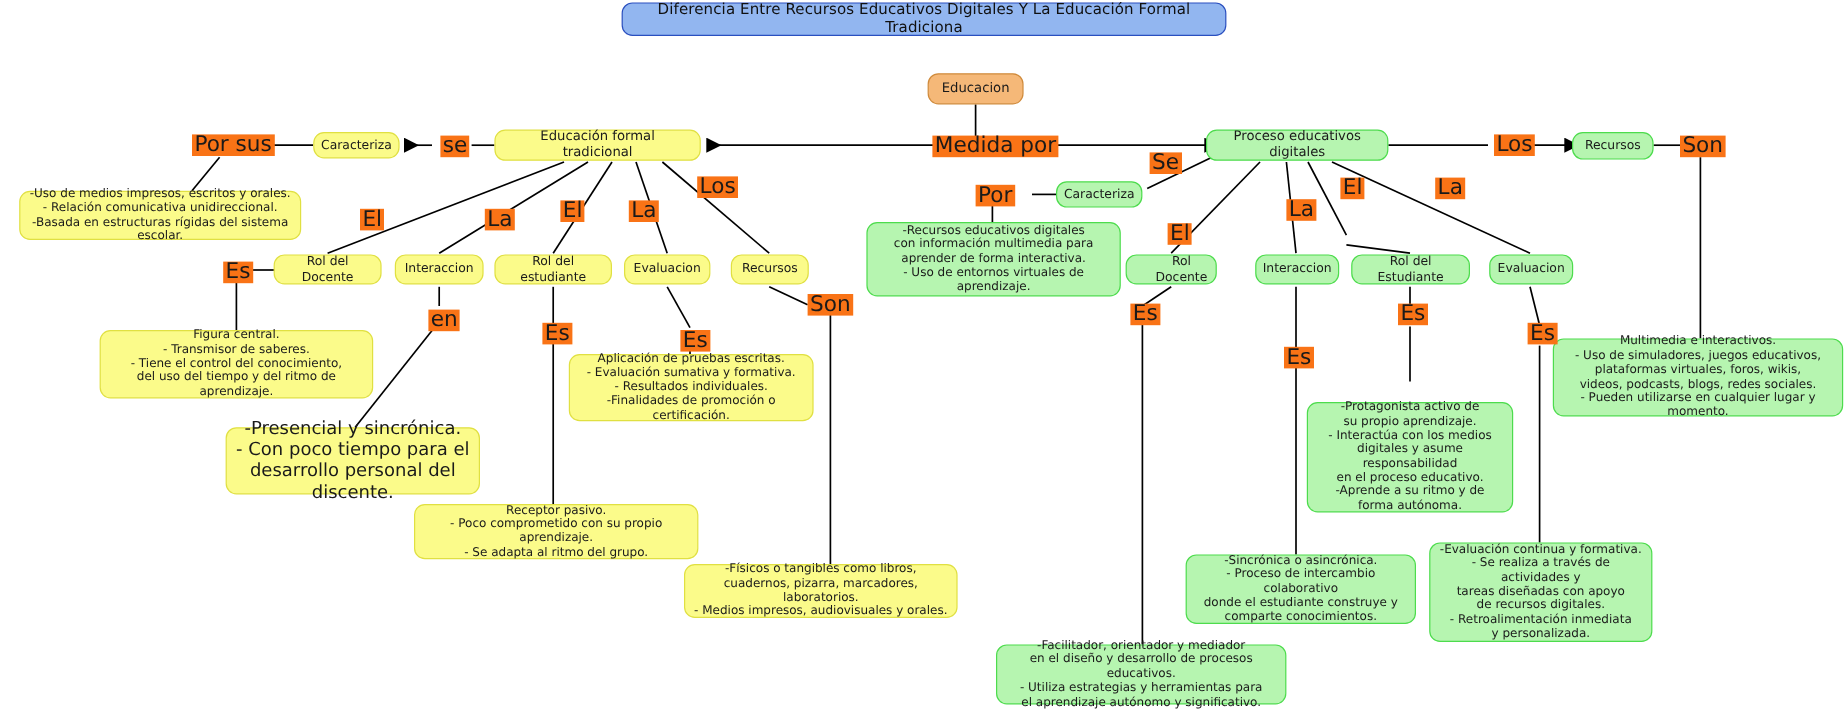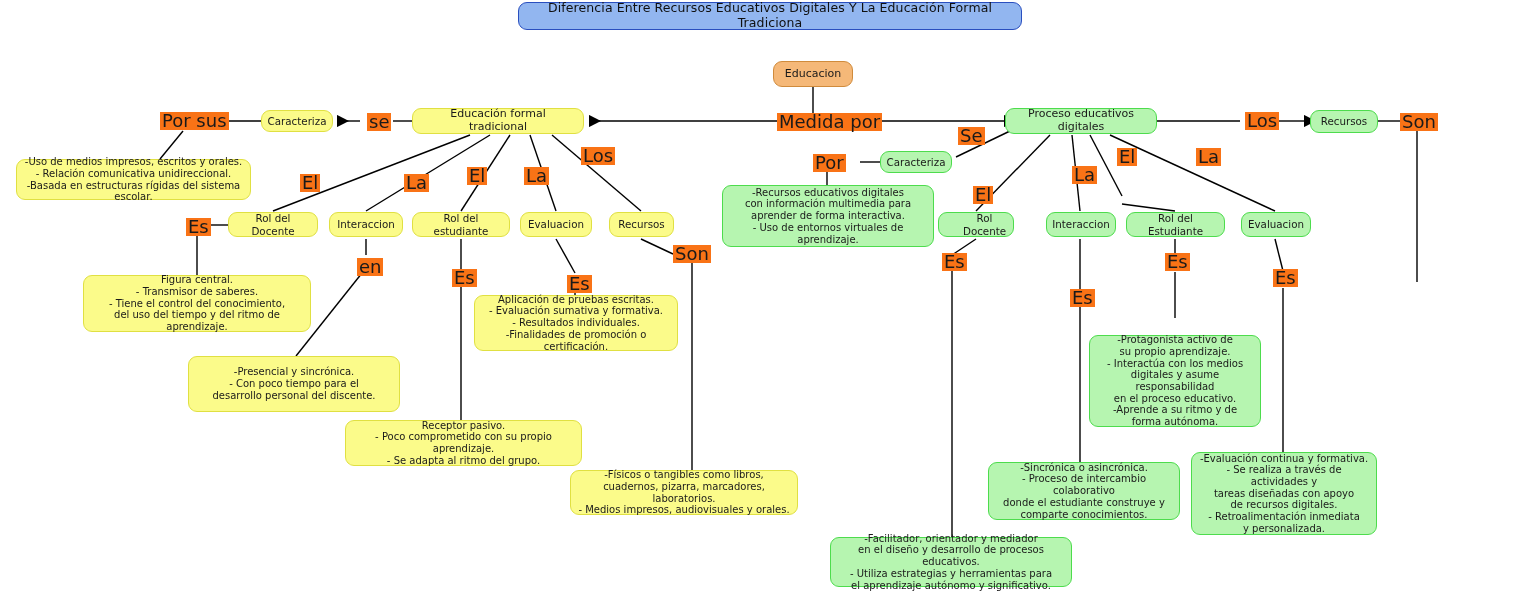--- a/index.html
+++ b/index.html
@@ -25,21 +25,21 @@
     background:#92b6f0;border:1.6px solid #2a4fbf;color:#101010;
     border-radius:9px;font-size:12.5px;letter-spacing:.1px;
   }
   .y{background:#fbfb8a;border:1.4px solid #e0e042;}
   .g{background:#b6f5b0;border:1.4px solid #4ddc4d;}
   .o{background:#f5b878;border:1.4px solid #d08b3c;}
 
   .small{font-size:10.3px;}
   .tiny{font-size:10px;}
   .mid{font-size:11px;}
-  .big{font-size:10px;text-align:center;}
+  .big{font-size:15px;text-align:center;}
 
   .linklabel{
     position:absolute;
     font-size:18px;
     color:#1a1a1a;
     background:#f97316;
     padding:0 2px;
     white-space:nowrap;
     line-height:1;
   }
@@ -187,20 +187,25 @@
 -Aprende a su ritmo y de
 forma autónoma.</div>
 
   <div class="node g tiny" style="left:1191px;top:452px;width:186px;height:83px;">-Evaluación continua y formativa.
 - Se realiza a través de actividades y
 tareas diseñadas con apoyo
 de recursos digitales.
 - Retroalimentación inmediata
 y personalizada.</div>
 
+  <div class="node g tiny" style="left:1294px;top:282px;width:242px;height:65px;">Multimedia e interactivos.
+- Uso de simuladores, juegos educativos,
+plataformas virtuales, foros, wikis,
+videos, podcasts, blogs, redes sociales.
+- Pueden utilizarse en cualquier lugar y momento.</div>
 
   <div class="linklabel" style="left:777px;top:113px;">Medida por</div>
 
   <div class="linklabel" style="left:367px;top:113px;">se</div>
   <div class="linklabel" style="left:160px;top:112px;">Por sus</div>
 
   <div class="linklabel" style="left:300px;top:174px;">El</div>
   <div class="linklabel" style="left:404px;top:174px;">La</div>
   <div class="linklabel" style="left:467px;top:167px;">El</div>
   <div class="linklabel" style="left:524px;top:167px;">La</div>

